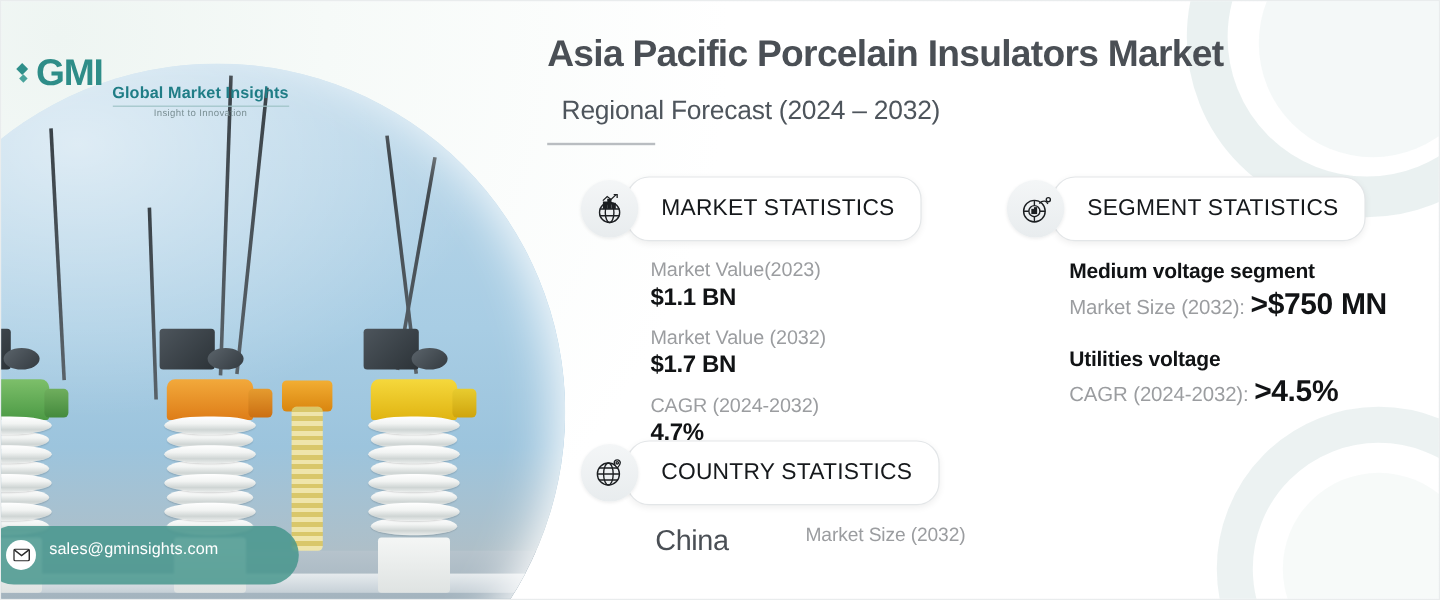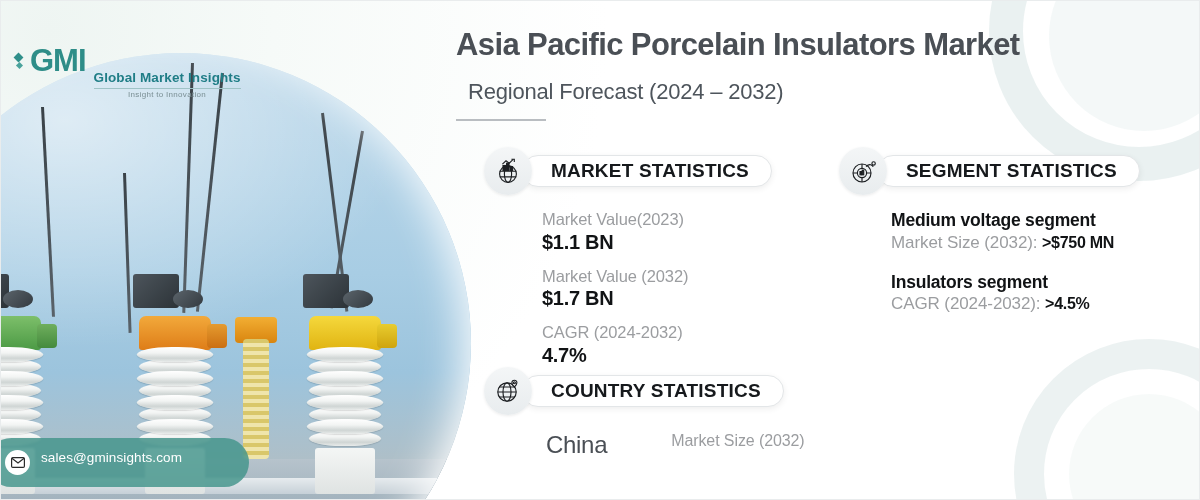--- a/index.html
+++ b/index.html
@@ -174,40 +174,39 @@
   .pill-row { display:flex; align-items:center; }
   .pill-icon {
     width:48px; height:48px; border-radius:50%;
     background:linear-gradient(180deg,#f4f6f7,#e8ecee);
     display:flex; align-items:center; justify-content:center;
     position:relative; z-index:2;
     box-shadow:0 1px 3px rgba(0,0,0,.08);
   }
   .pill-label {
     margin-left:-10px; padding:0 22px 0 28px;
-    height:32px; display:flex; align-items:center;
+    height:54px; display:flex; align-items:center;
     background:#ffffff; border:1px solid #e3e6e8;
     border-radius:19px;
     box-shadow:0 2px 6px rgba(0,0,0,.07);
     font-size:19px; color:#16191c; letter-spacing:.2px;
     white-space:nowrap;
-    font-weight:bold;
   }
 
   .stat-list { margin-top:14px; padding-left:58px; }
   .stat-item { margin-bottom:11px; }
   .stat-label { font-size:16.5px; color:#9b9da0; letter-spacing:-.1px; line-height:1.25; }
   .stat-value { font-size:20px; font-weight:bold; color:#111315; letter-spacing:-.3px; line-height:1.25; }
 
   
   .seg-list { margin-top:14px; padding-left:52px; }
   .seg-item { margin-bottom:16px; }
   .seg-head { font-size:17.5px; font-weight:bold; color:#111315; letter-spacing:-.2px; line-height:1.3; }
   .seg-line { font-size:17px; color:#9b9da0; letter-spacing:-.1px; line-height:1.35; }
-  .seg-line b { color:#111315; font-size:16px; letter-spacing:-.3px; }
+  .seg-line b { color:#111315; font-size:25px; letter-spacing:-.3px; }
 
   
   .country-row {
     margin-top:16px; padding-left:62px;
     display:flex; align-items:flex-start; gap:64px;
   }
   .country-name { font-size:24px; color:#4a4f55; letter-spacing:-.3px; }
   .country-stat { text-align:left; }
   .country-stat .stat-label { font-size:16px; }
   .country-stat .stat-value { font-size:21px; text-align:right; }
@@ -377,21 +376,21 @@
         </svg>
       </div>
       <div class="pill-label">SEGMENT STATISTICS</div>
     </div>
     <div class="seg-list">
       <div class="seg-item">
         <div class="seg-head">Medium voltage segment</div>
         <div class="seg-line"><span>Market Size (2032): </span><b>&gt;$750 MN</b></div>
       </div>
       <div class="seg-item">
-        <div class="seg-head">Insulators segment</div>
+        <div class="seg-head">Utilities voltage</div>
         <div class="seg-line"><span>CAGR (2024-2032): </span><b>&gt;4.5%</b></div>
       </div>
     </div>
   </div>
 
   <div class="block blk-country">
     <div class="pill-row">
       <div class="pill-icon">
         <svg width="28" height="28" viewBox="0 0 28 28" fill="none" stroke="#1c1f22" stroke-width="1.15">
           <circle cx="13" cy="15" r="9.2"></circle>

